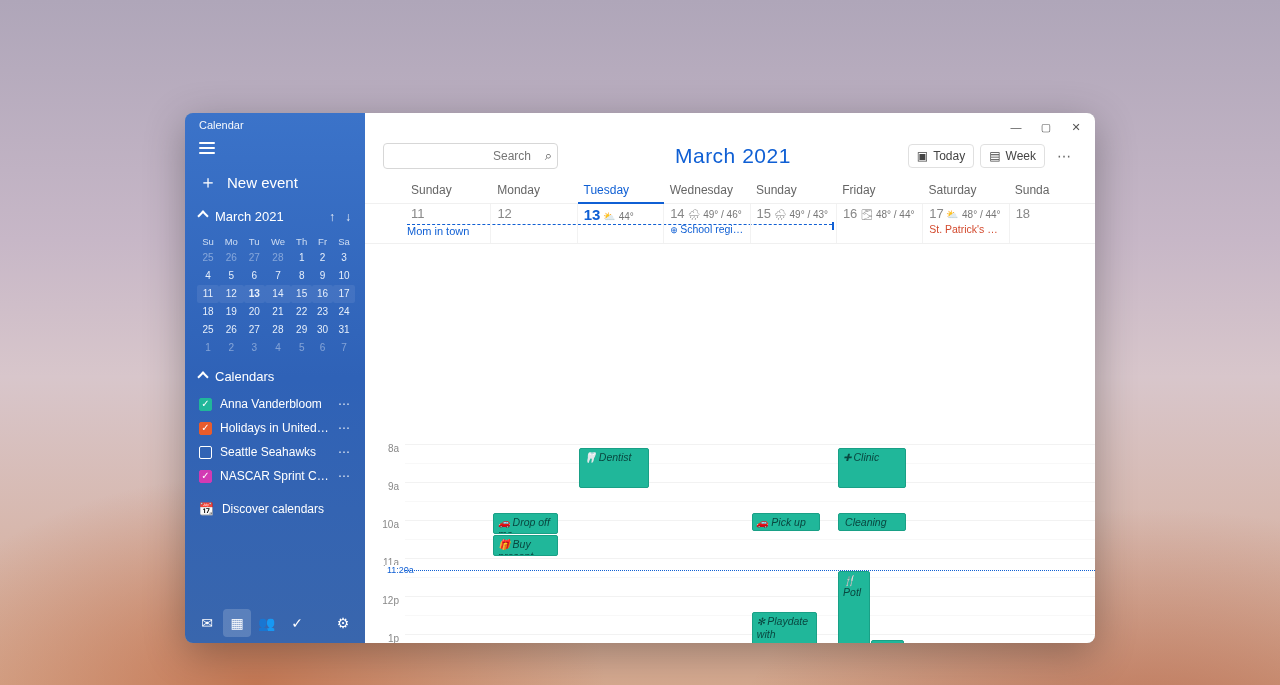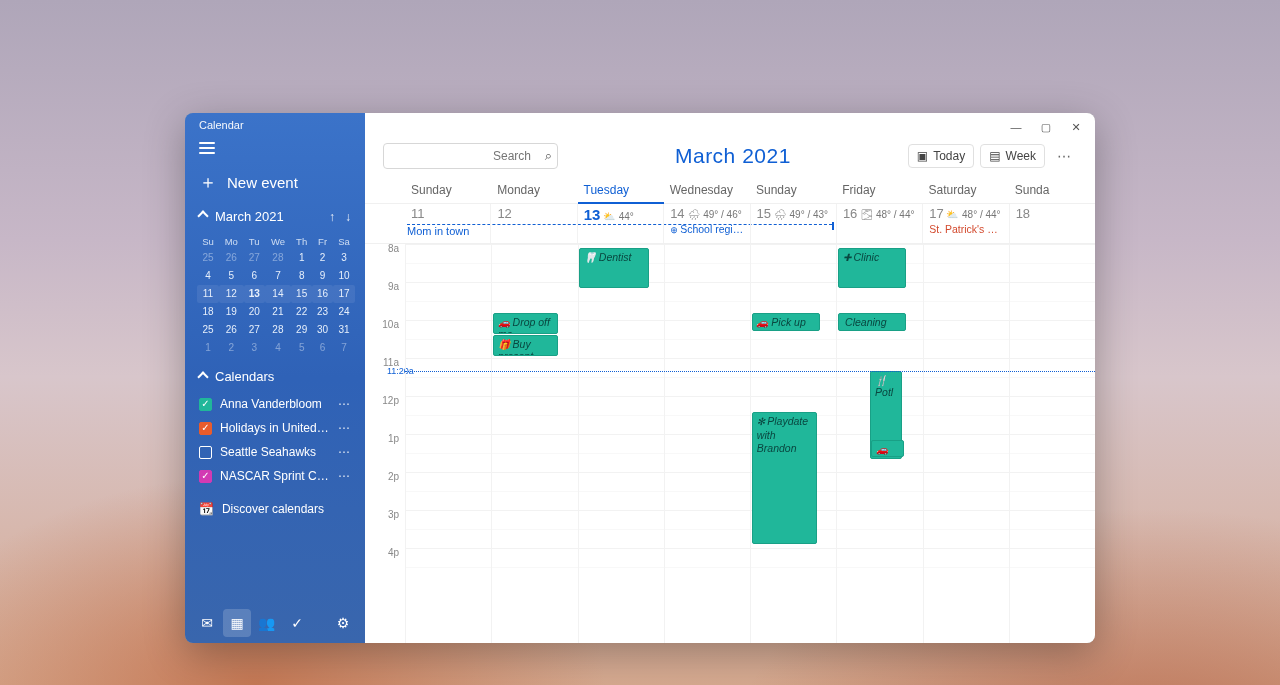--- a/index.html
+++ b/index.html
@@ -81,21 +81,21 @@
   .date-row .today-col .dn{ color:#0f5fd4; font-weight:600; font-size:15px;}
   .date-row .wx{ font-size:10px; color:#777; }
   .allday{ font-size:10.5px; line-height:1.2; margin-top:2px; white-space:nowrap; overflow:hidden; text-overflow:ellipsis;}
   .allday.holiday{color:#d34a2e;}
   .allday.school{color:#0f5fd4;}
   .allday.school::before{content:"⊕ "; font-size:9px;}
   .allday-span{ position:absolute; left:2px; right:-400%; top:20px; border-top:1.5px dashed #0f5fd4; color:#0f5fd4; font-size:11px; padding-top:0;}
   .allday-span::after{content:""; position:absolute; right:-2px; top:-3px; width:2px; height:8px; background:#0f5fd4;}
 
   .grid{ flex:1; overflow:hidden; position:relative;}
-  .grid-body{ display:flex; height:100%;}
+  .grid-body{ display:flex; height:100%;align-items:center;}
   .hours-col{ width:40px; flex-shrink:0; position:relative;}
   .hours-col .hr{ position:absolute; right:6px; font-size:10px; color:#888; transform:translateY(-50%);}
   .cols{ flex:1; display:flex; position:relative;}
   .cols .dcol{ flex:1; border-left:1px solid #f2f2f2; position:relative;font-style:italic;}
   .cols .dcol:first-child{border-left:none;}
   .hline{ position:absolute; left:0; right:0; border-top:1px solid #f2f2f2;}
   .halfline{ position:absolute; left:0; right:0; border-top:1px solid #f8f8f8;}
   .now-line{ position:absolute; left:0; right:0; border-top:1.5px dotted #0f5fd4; z-index:5;}
   .now-label{ position:absolute; font-size:9px; color:#0f5fd4; background:#fff; padding:0 2px; transform:translateY(-50%);}
 
@@ -358,21 +358,21 @@
               <div class="event" style="top: 4px; height: 40px; left: 1%; width: 82%;"><span class="eicon">🦷</span><span>Dentist</span></div>
             </div>
             <div class="dcol"></div>
             <div class="dcol">
               <div class="event" style="top: 69px; height: 18px; left: 1%; width: 80%;"><span class="eicon">🚗</span><span>Pick up pics</span></div>
               <div class="event long" style="top: 168px; height: 132px; left: 1%; width: 76%;"><span class="eicon">✻</span><span>Playdate with Brandon</span></div>
             </div>
             <div class="dcol">
               <div class="event" style="top: 4px; height: 40px; left: 1%; width: 80%;"><span class="eicon">✚</span><span>Clinic</span></div>
               <div class="event" style="top: 69px; height: 18px; left: 1%; width: 80%;"><span class="eicon"></span><span>Cleaning</span></div>
-              <div class="event" style="top: 127px; height: 88px; left: 1%; width: 38%; margin-left: 32px;"><span class="eicon">🍴</span><span>Potl</span></div>
+              <div class="event" style="top: 127px; height: 88px; left: 1%; width: 38%;"><span class="eicon">🍴</span><span>Potl</span></div>
               <div class="event" style="top: 196px; height: 17px; left: 40%; width: 38%;"><span class="eicon">🚗</span><span>Mar</span></div>
             </div>
             <div class="dcol"></div>
             <div class="dcol"></div>
             <div class="now-line" style="top:126.66666666666667px"></div>
           </div>
       </div>
     </div>
   </div>
 </div>

